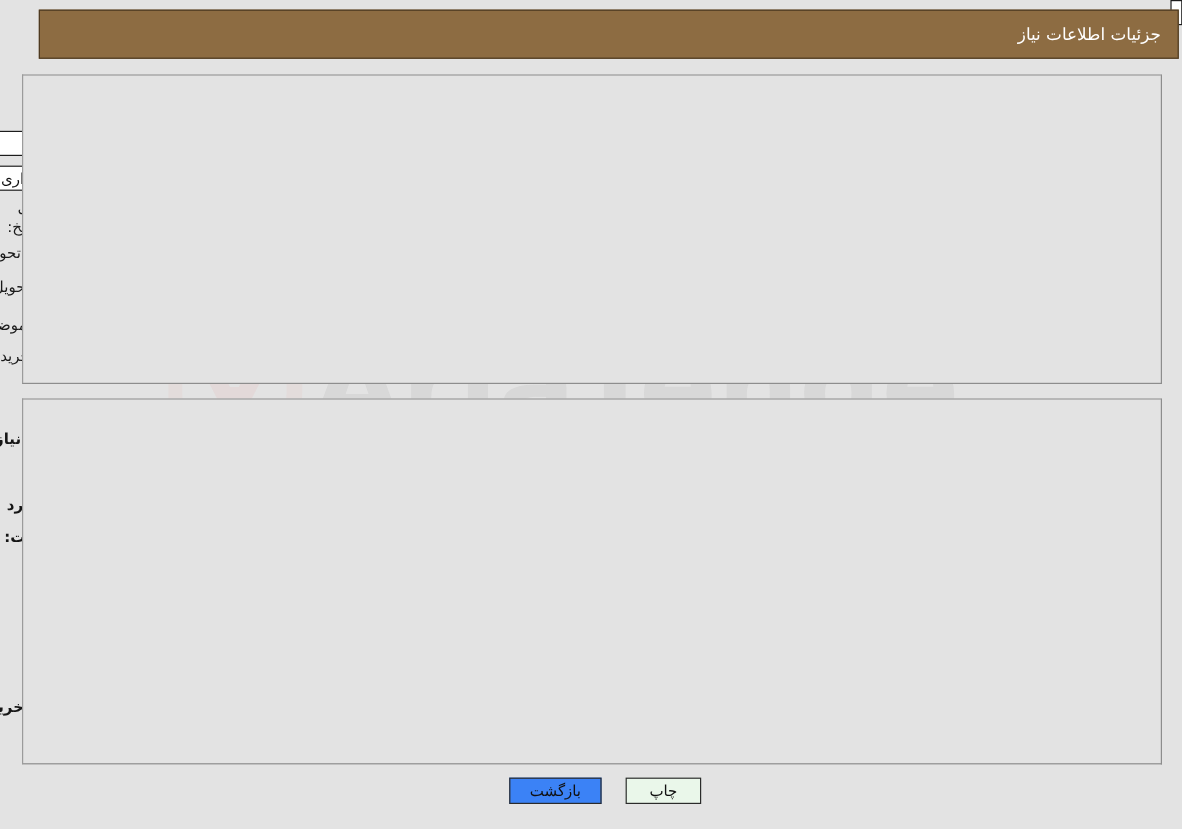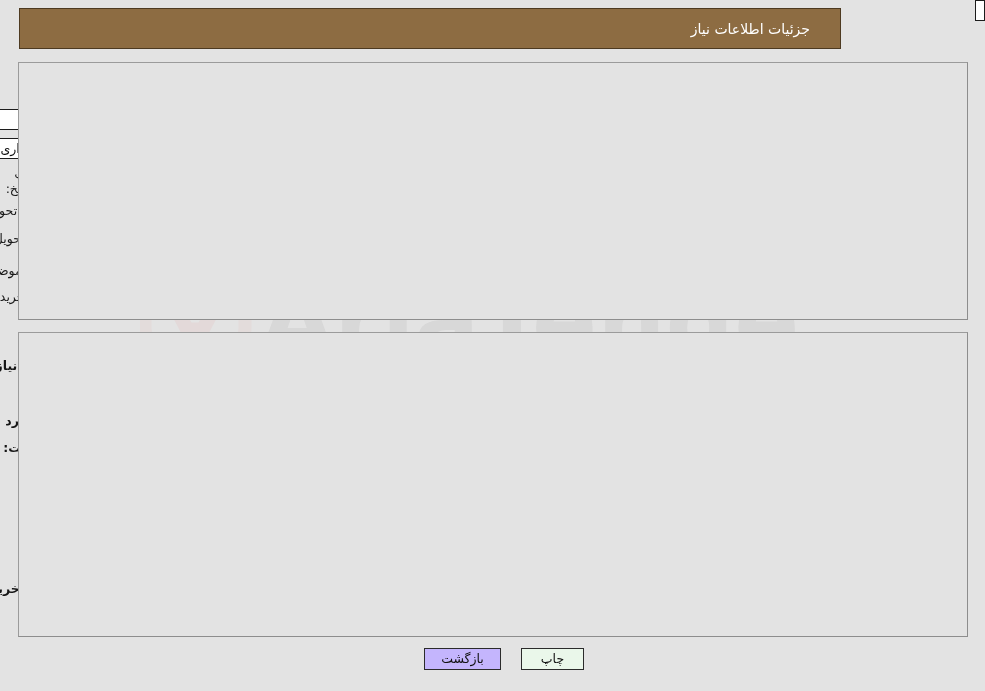--- a/index.html
+++ b/index.html
@@ -23,27 +23,27 @@
     left: 140px; top: 250px;
     width: 660px; height: 150px;
     pointer-events: none;
     opacity: .55;
     z-index: 0;
   }
 
   
   .titlebar {
     position: absolute;
-    left: 19px; top: 8px;
-    width: 822px; height: 41px;
+    left: 32px; top: 8px;
+    width: 950px; height: 41px;
     background: #8d6c42;
     border: 1px solid #4d3a21;
     display: flex; align-items: center;
     justify-content: flex-start;
-    padding-right: 30px;
+    padding-right: 14px;
     z-index: 3;
   }
   .titlebar .tt {
     color: #ffffff;
     font-size: 14px;
     letter-spacing: .2px;
   }
 
   
   .panel {
@@ -203,21 +203,21 @@
     border: 1px solid #2b2b2b;
     font-size: 12.5px;
     color: #111;
     height: 22px;
     line-height: 20px;
     text-align: center;
     cursor: pointer;
     padding: 0 6px;
   }
   .btn.print  { background: #eaf7ea; }
-  .btn.back   { background: #c4b5fd; }
+  .btn.back   { background: #3b82f6; }
 </style>
 </head>
 <body>
 
 <div id="root">
 
   <svg class="watermark" viewBox="0 0 660 150">
     <g opacity="0.30">
       <path d="M55 12 L105 30 L105 78 C105 104 80 122 55 133 C30 122 5 104 5 78 L5 30 Z" fill="none" stroke="#e3b6b4" stroke-width="13"></path>
       <path d="M33 52 L55 95 L77 52" fill="none" stroke="#e0a9a6" stroke-width="14"></path>

